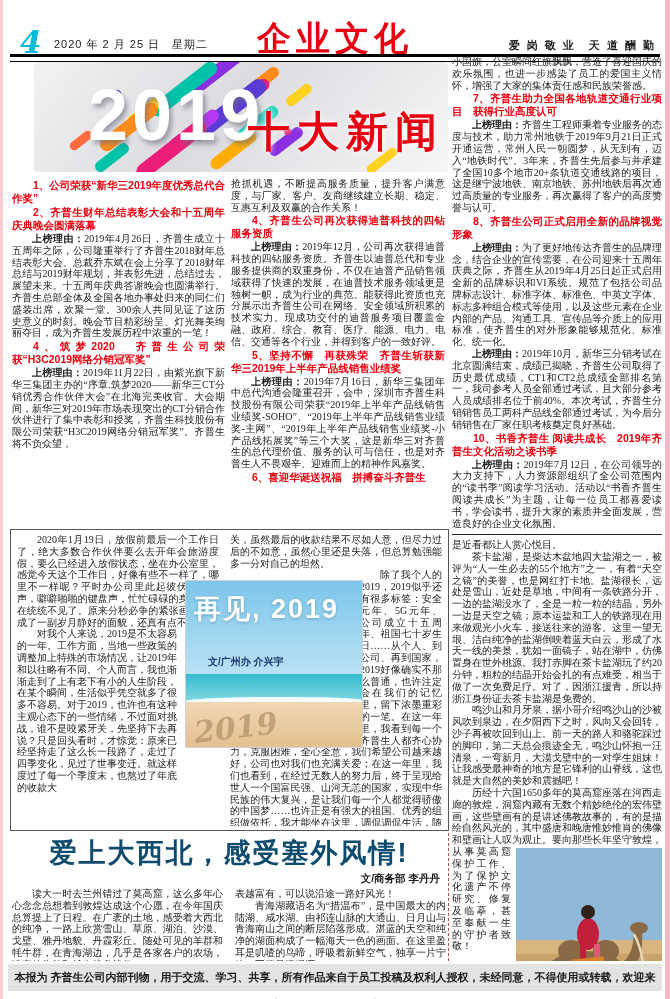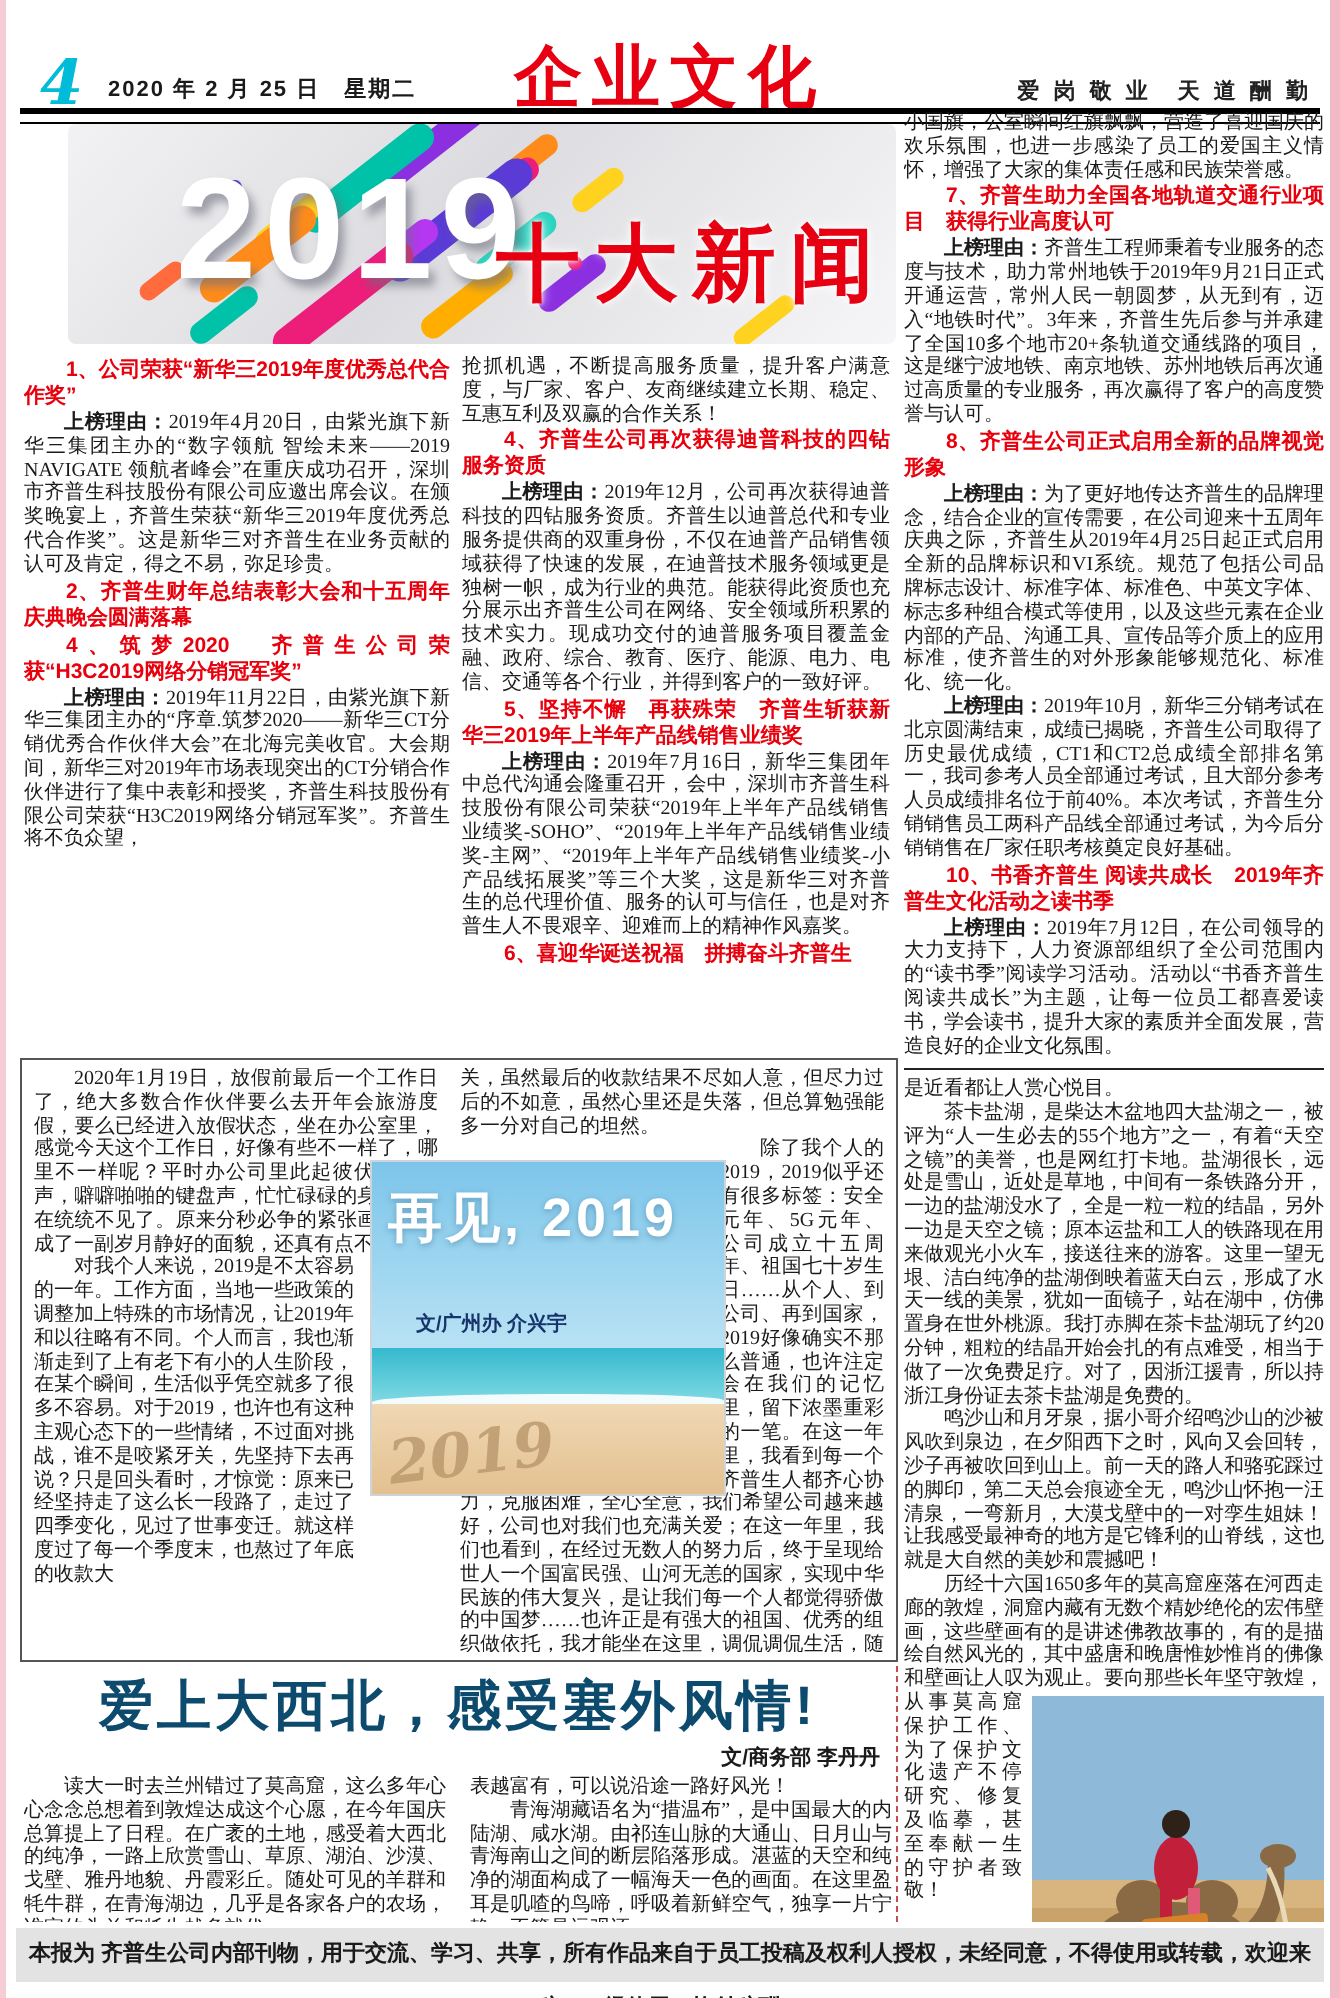--- a/index.html
+++ b/index.html
@@ -5,21 +5,21 @@
   html,body{margin:0;padding:0;background:#fff;}
   .page{position:relative;width:670px;height:999px;background:#fff;overflow:hidden;
         font-family:"Liberation Serif","DejaVu Serif",serif;color:#1a1a1a;}
   .edge{position:absolute;top:0;bottom:0;z-index:9;}
   .edge-left{left:0;width:3px;background:#f6ccd5;}
   .edge-right{right:0;width:5px;background:#f2bac7;}
 
   
   .pagenum{position:absolute;left:20px;top:24px;font-size:31px;font-weight:bold;font-style:italic;
            color:#00bcd9;font-family:"DejaVu Serif",serif;}
-  .mdate{position:absolute;left:54px;top:37px;font-size:11px;font-weight:bold;letter-spacing:1px;
+  .mdate{position:absolute;left:54px;top:37px;font-size:11px;font-weight:normal;letter-spacing:1px;
          font-family:"Liberation Sans","DejaVu Sans",sans-serif;}
   .ptitle{position:absolute;left:50%;transform:translateX(-50%);top:16px;margin:0;
           font-size:34px;font-weight:bold;color:#e60012;letter-spacing:5px;
           font-family:"Liberation Sans","DejaVu Sans",sans-serif;}
   .slogan{position:absolute;right:14px;top:38px;font-size:11px;font-weight:bold;color:#222;
           letter-spacing:2px;font-family:"Liberation Sans","DejaVu Sans",sans-serif;}
   .mrule{position:absolute;left:10px;right:10px;top:54px;height:4px;
          border-top:3px solid #000;border-bottom:1px solid #000;}
 
   
@@ -124,22 +124,22 @@
       <i style="left:250px;top:66px;width:7px;height:7px;background:#ec1e79"></i>
       <i style="left:80px;top:28px;width:7px;height:7px;background:#5a3bd6"></i>
       <i style="left:330px;top:94px;width:36px;height:9px;background:#ffd21f"></i>
     </div>
     <span class="y2019">2019</span>
     <span class="btitle">十大新闻</span>
   </div>
 
   <section class="col col1">
     <h3 class="nt">1、公司荣获“新华三2019年度优秀总代合作奖”</h3>
-    <p class="nb"><b class="lead">上榜理由：</b><span>2019年4月20日，由紫光旗下新华三集团主办的“数字领航 智绘未来——2019 NAVIGATE 领航者峰会”在重庆成功召开，深圳市齐普生科技股份有限公司应邀出席会议。在颁奖晚宴上，齐普生荣获“新华三2019年度优秀总代合作奖”。这是新华三对齐普生在业务贡献的认可及肯定，得之不易，弥足珍贵。</span></p>
     <h3 class="nt">2、齐普生财年总结表彰大会和十五周年庆典晚会圆满落幕</h3>
+    <p class="nb"><b class="lead">上榜理由：</b><span>2019年4月26日，齐普生成立十五周年之际，公司隆重举行了齐普生2018财年总结表彰大会。总裁乔东斌在会上分享了2018财年总结与2019财年规划，并表彰先进，总结过去，展望未来。十五周年庆典答谢晚会也圆满举行。齐普生总部全体及全国各地办事处归来的同仁们盛装出席，欢聚一堂。300余人共同见证了这历史意义的时刻。晚会节目精彩纷呈、灯光舞美绚丽夺目，成为齐普生发展历程中浓重的一笔！</span></p>
     <h3 class="nt">4、筑梦2020　齐普生公司荣获“H3C2019网络分销冠军奖”</h3>
     <p class="nb"><b class="lead">上榜理由：</b><span>2019年11月22日，由紫光旗下新华三集团主办的“序章.筑梦2020——新华三CT分销优秀合作伙伴大会”在北海完美收官。大会期间，新华三对2019年市场表现突出的CT分销合作伙伴进行了集中表彰和授奖，齐普生科技股份有限公司荣获“H3C2019网络分销冠军奖”。齐普生将不负众望，</span></p>
   </section>
 
   <section class="col col2">
     <p class="carry">抢抓机遇，不断提高服务质量，提升客户满意度，与厂家、客户、友商继续建立长期、稳定、互惠互利及双赢的合作关系！</p>
     <h3 class="nt">4、齐普生公司再次获得迪普科技的四钻服务资质</h3>
     <p class="nb"><b class="lead">上榜理由：</b><span>2019年12月，公司再次获得迪普科技的四钻服务资质。齐普生以迪普总代和专业服务提供商的双重身份，不仅在迪普产品销售领域获得了快速的发展，在迪普技术服务领域更是独树一帜，成为行业的典范。能获得此资质也充分展示出齐普生公司在网络、安全领域所积累的技术实力。现成功交付的迪普服务项目覆盖金融、政府、综合、教育、医疗、能源、电力、电信、交通等各个行业，并得到客户的一致好评。</span></p>
     <h3 class="nt">5、坚持不懈　再获殊荣　齐普生斩获新华三2019年上半年产品线销售业绩奖</h3>
     <p class="nb"><b class="lead">上榜理由：</b><span>2019年7月16日，新华三集团年中总代沟通会隆重召开，会中，深圳市齐普生科技股份有限公司荣获“2019年上半年产品线销售业绩奖-SOHO”、“2019年上半年产品线销售业绩奖-主网”、“2019年上半年产品线销售业绩奖-小产品线拓展奖”等三个大奖，这是新华三对齐普生的总代理价值、服务的认可与信任，也是对齐普生人不畏艰辛、迎难而上的精神作风嘉奖。</span></p>

